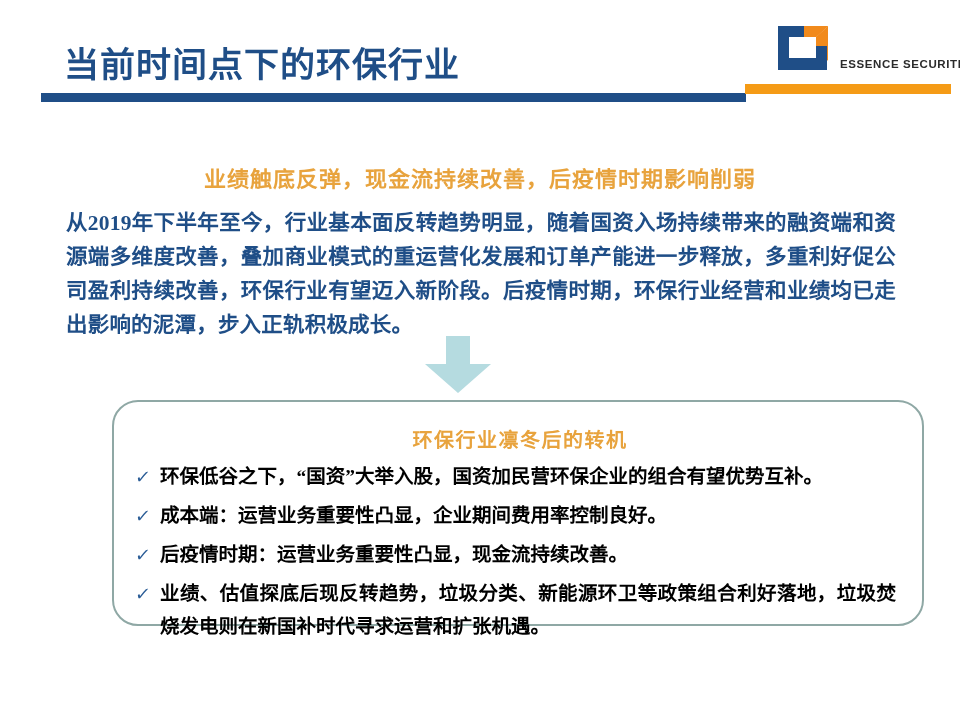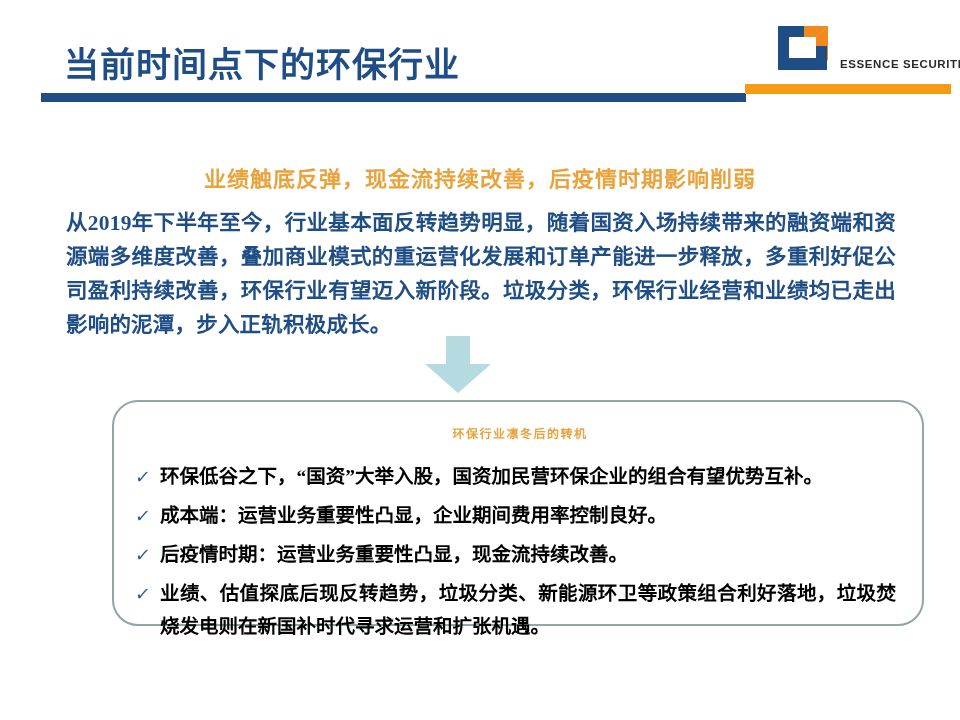--- a/index.html
+++ b/index.html
@@ -147,21 +147,21 @@
     border-radius: 26px;
     background: #ffffff;
   }
 
   .callout-title {
     position: absolute;
     left: 0;
     top: 22px;
     width: 812px;
     text-align: center;
-    font-size: 12px;
+    font-size: 20px;
     font-weight: bold;
     color: #E8A33D;
     letter-spacing: 1.5px;
   }
 
   .bullet-list {
     position: absolute;
     left: 0;
     top: 58px;
     width: 812px;
@@ -212,21 +212,21 @@
         <polygon points="50,2 50,36 38,46 38,13" fill="#F18A1C"></polygon>
         <polygon points="50,2 38,13 26,13 14,2" fill="#F18A1C"></polygon>
         <path d="M0,2 L26,2 L26,13 L11,13 L11,34 L38,34 L38,22 L49,22 L49,46 L0,46 Z" fill="#1F4E87"></path>
       </svg>
       <div class="logo-text-en">ESSENCE SECURITIES</div>
     </div>
   </div>
 
   <div class="subtitle">业绩触底反弹，现金流持续改善，后疫情时期影响削弱</div>
 
-  <div class="body-para">从2019年下半年至今，行业基本面反转趋势明显，随着国资入场持续带来的融资端和资源端多维度改善，叠加商业模式的重运营化发展和订单产能进一步释放，多重利好促公司盈利持续改善，环保行业有望迈入新阶段。垃圾分类，环保行业经营和业绩均已走出影响的泥潭，步入正轨积极成长。</div>
+  <div class="body-para">从2019年下半年至今，行业基本面反转趋势明显，随着国资入场持续带来的融资端和资源端多维度改善，叠加商业模式的重运营化发展和订单产能进一步释放，多重利好促公司盈利持续改善，环保行业有望迈入新阶段。后疫情时期，环保行业经营和业绩均已走出影响的泥潭，步入正轨积极成长。</div>
 
   <svg class="arrow" viewBox="0 0 74 58">
     <polygon points="25,0 49,0 49,28 70,28 37,57 4,28 25,28" fill="#B5DBE0"></polygon>
   </svg>
 
   <div class="callout">
 
     <div class="callout-title">环保行业凛冬后的转机</div>
 
     <div class="bullet-list">

